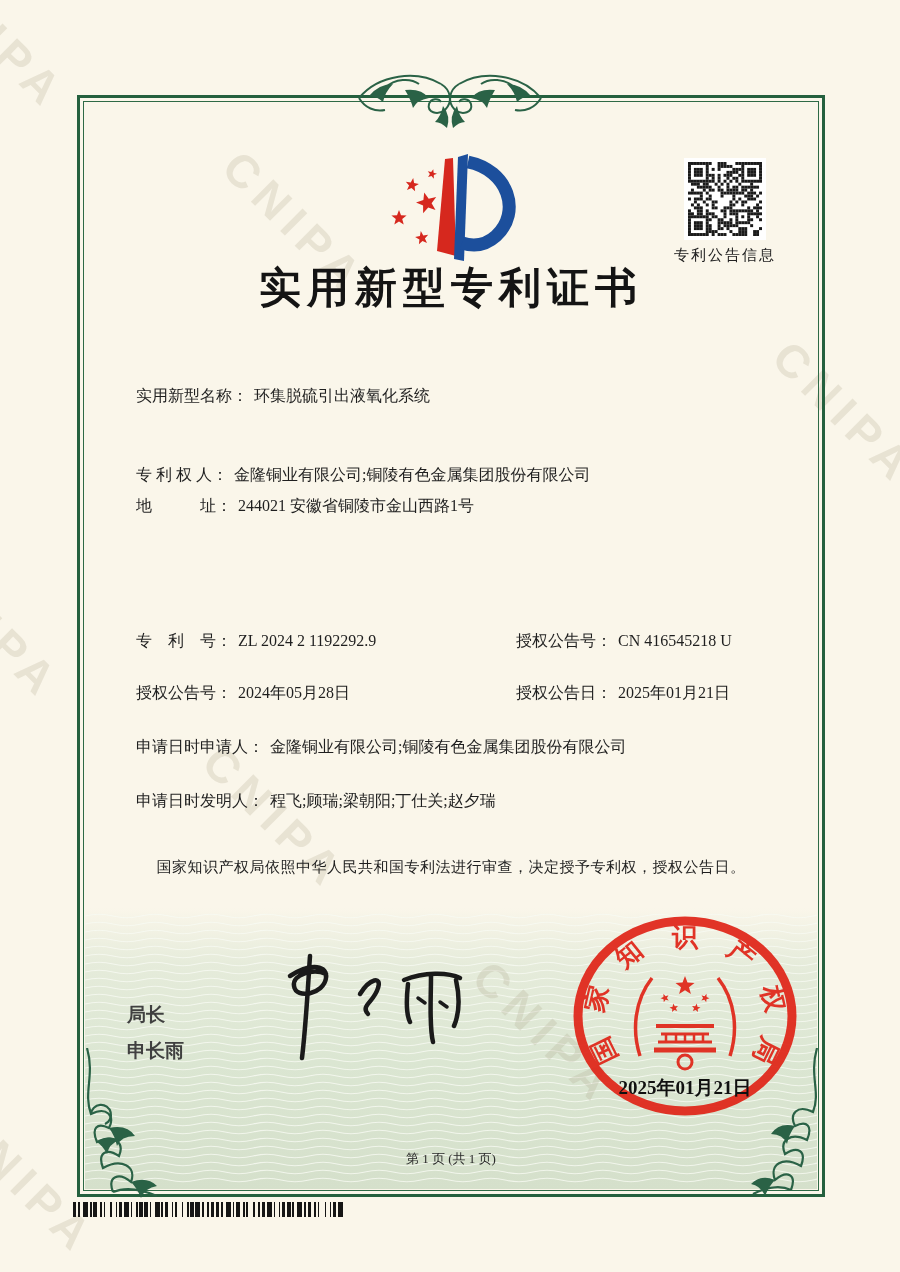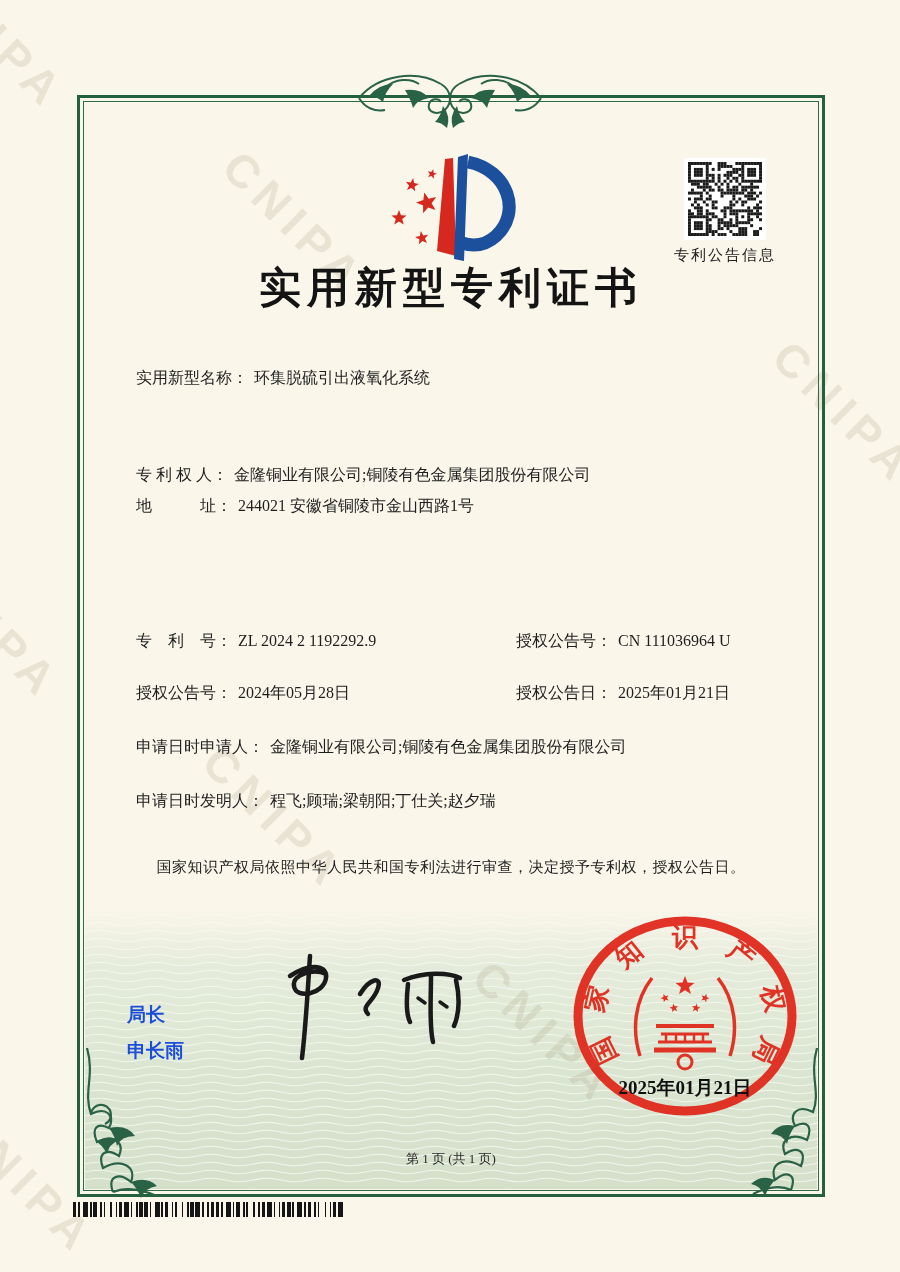--- a/index.html
+++ b/index.html
@@ -31,21 +31,21 @@
          font-weight:700;letter-spacing:6px;color:#141414;z-index:3;}
   
   .row{position:absolute;left:120px;font-size:16px;color:#1f1f1f;z-index:3;white-space:pre;}
   .row.rcol{left:500px;}
   .row .val{margin-left:6px;}
   
   .notice{position:absolute;left:85px;width:732px;text-align:center;font-size:15px;
           letter-spacing:.5px;color:#1f1f1f;z-index:3;}
   
   .director{position:absolute;left:127px;font-family:"Liberation Sans",sans-serif;
-            font-weight:600;font-size:19px;color:#1d4ed8;z-index:3;}
+            font-weight:600;font-size:19px;color:#404040;z-index:3;}
   .signature{position:absolute;left:268px;top:950px;z-index:3;}
   .seal{position:absolute;left:570px;top:916px;z-index:4;}
   .page-num{position:absolute;left:77px;top:1150px;width:748px;text-align:center;
             font-size:13px;color:#2a2a2a;z-index:3;}
   .barcode{position:absolute;left:73px;top:1202px;width:270px;height:15px;z-index:3;}
   .barcode .bar{position:absolute;top:0;height:100%;background:#151515;}
 </style>
 </head>
 <body>
 
@@ -483,34 +483,34 @@
         <rect x="18" y="24" width="1" height="1" fill="#1a1a1a"></rect>
         <rect x="19" y="24" width="1" height="1" fill="#1a1a1a"></rect>
         <rect x="22" y="24" width="1" height="1" fill="#1a1a1a"></rect>
         <rect x="23" y="24" width="1" height="1" fill="#1a1a1a"></rect>
       </svg>
   </div>
   <div class="qr-label">专利公告信息</div>
 
   <div class="title">实用新型专利证书</div>
 
-  <div class="row" style="top:350px">
+  <div class="row" style="top:368px">
     <span class="lab">实用新型名称：</span><span class="val">环集脱硫引出液氧化系统</span>
   </div>
   <div class="row" style="top:447px">
     <span class="lab">专 利 权 人：</span><span class="val">金隆铜业有限公司;铜陵有色金属集团股份有限公司</span>
   </div>
   <div class="row" style="top:478px">
     <span class="lab">地　　　址：</span><span class="val">244021 安徽省铜陵市金山西路1号</span>
   </div>
   <div class="row" style="top:613px">
     <span class="lab">专　利　号：</span><span class="val">ZL 2024 2 1192292.9</span>
   </div>
   <div class="row rcol" style="top:613px">
-    <span class="lab">授权公告号：</span><span class="val">CN 111036964 U</span>
+    <span class="lab">授权公告号：</span><span class="val">CN 416545218 U</span>
   </div>
   <div class="row" style="top:665px">
     <span class="lab">授权公告号：</span><span class="val">2024年05月28日</span>
   </div>
   <div class="row rcol" style="top:665px">
     <span class="lab">授权公告日：</span><span class="val">2025年01月21日</span>
   </div>
   <div class="row" style="top:719px">
     <span class="lab">申请日时申请人：</span><span class="val">金隆铜业有限公司;铜陵有色金属集团股份有限公司</span>
   </div>

